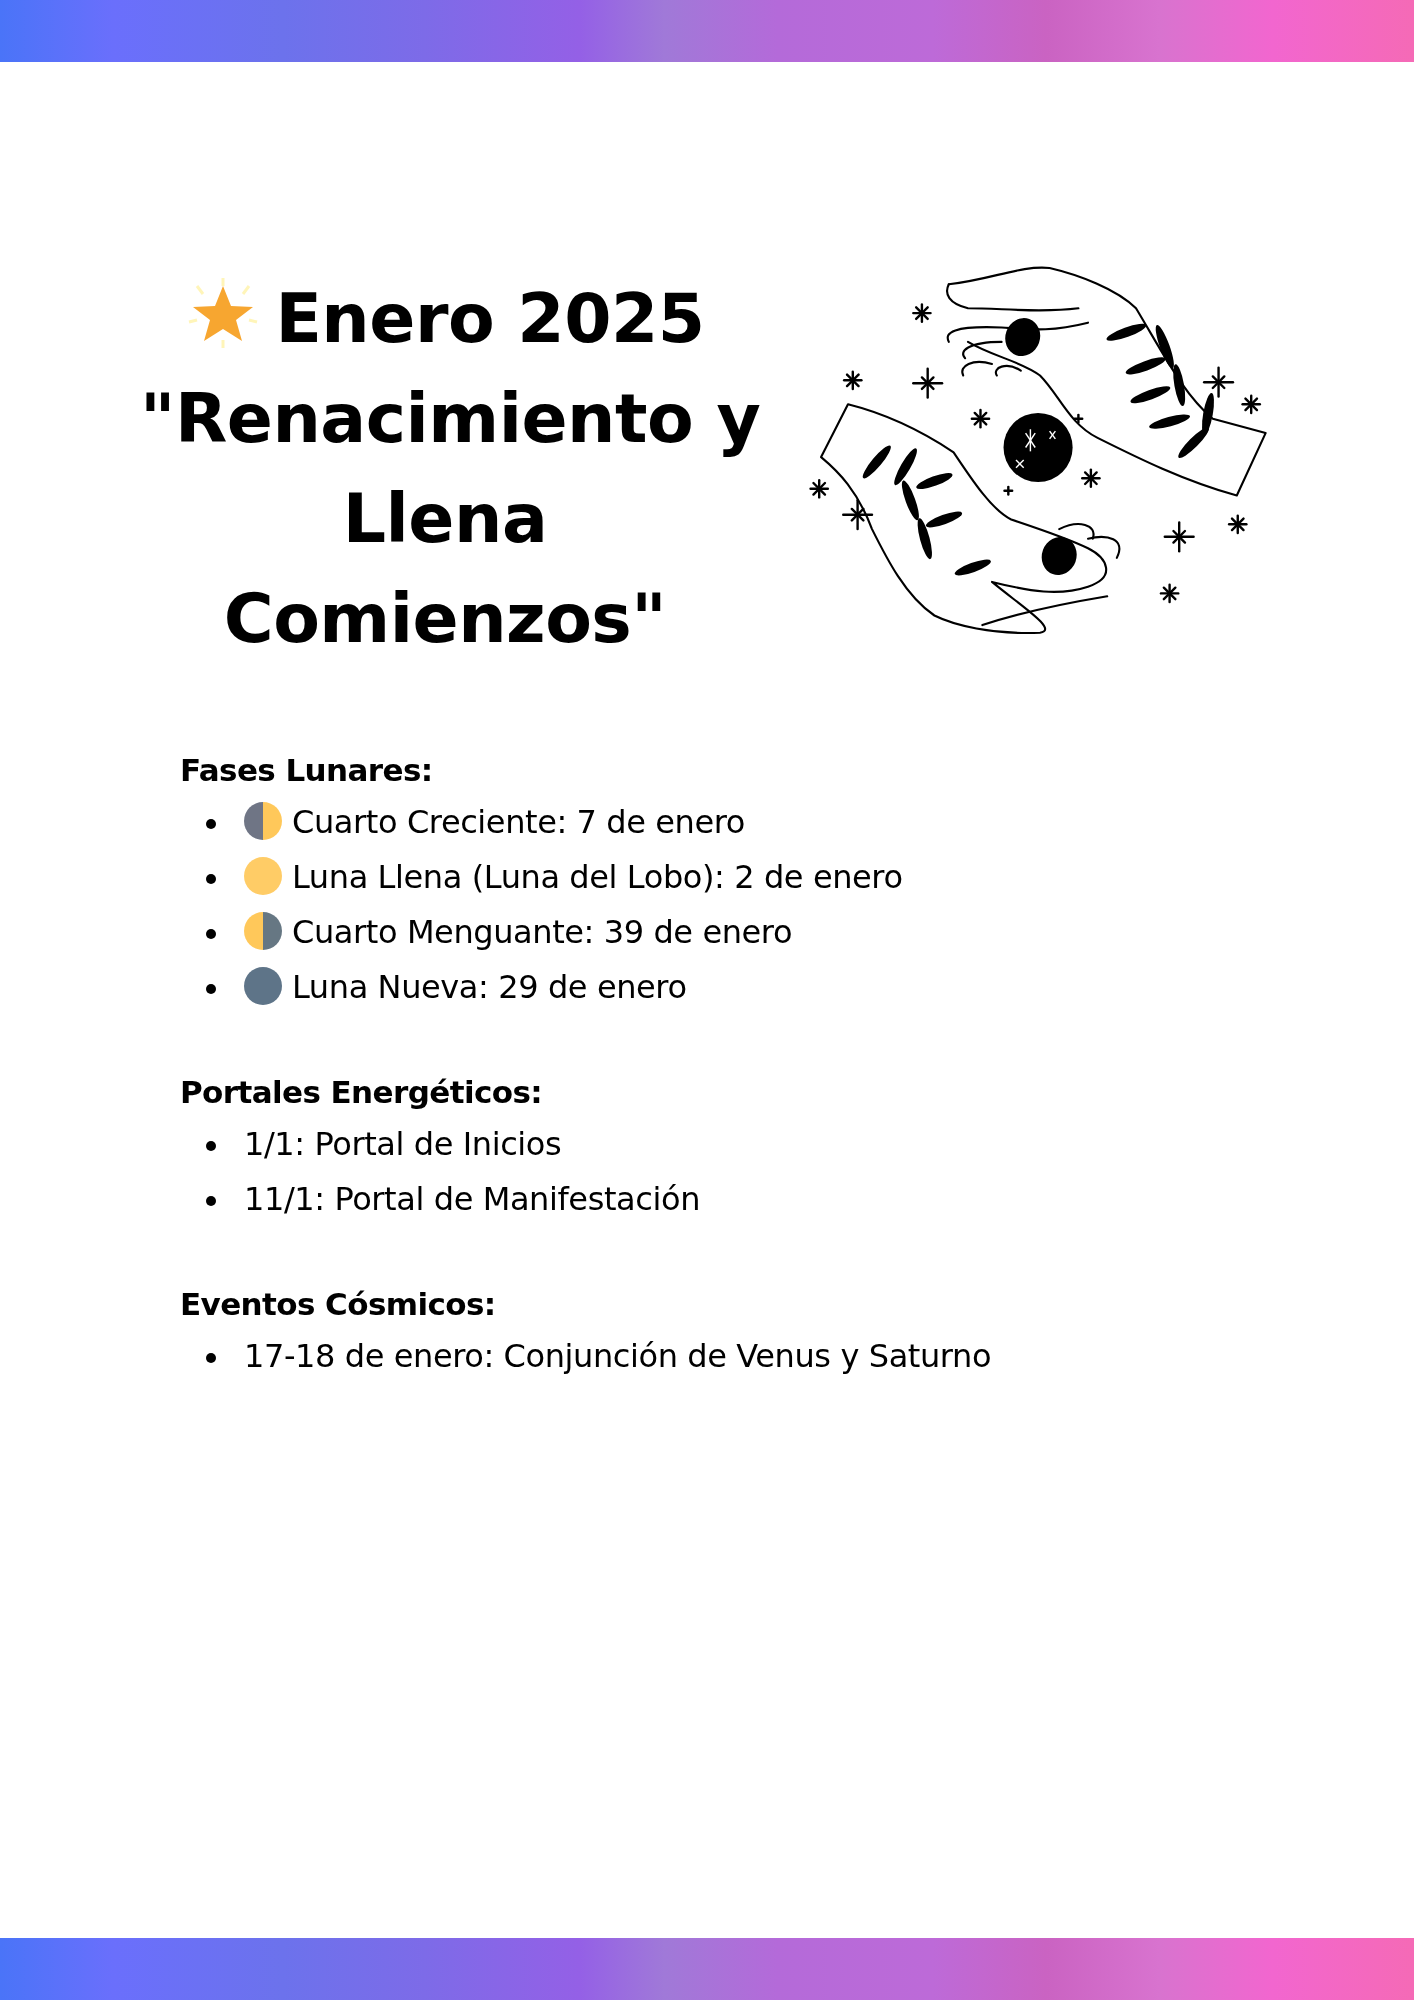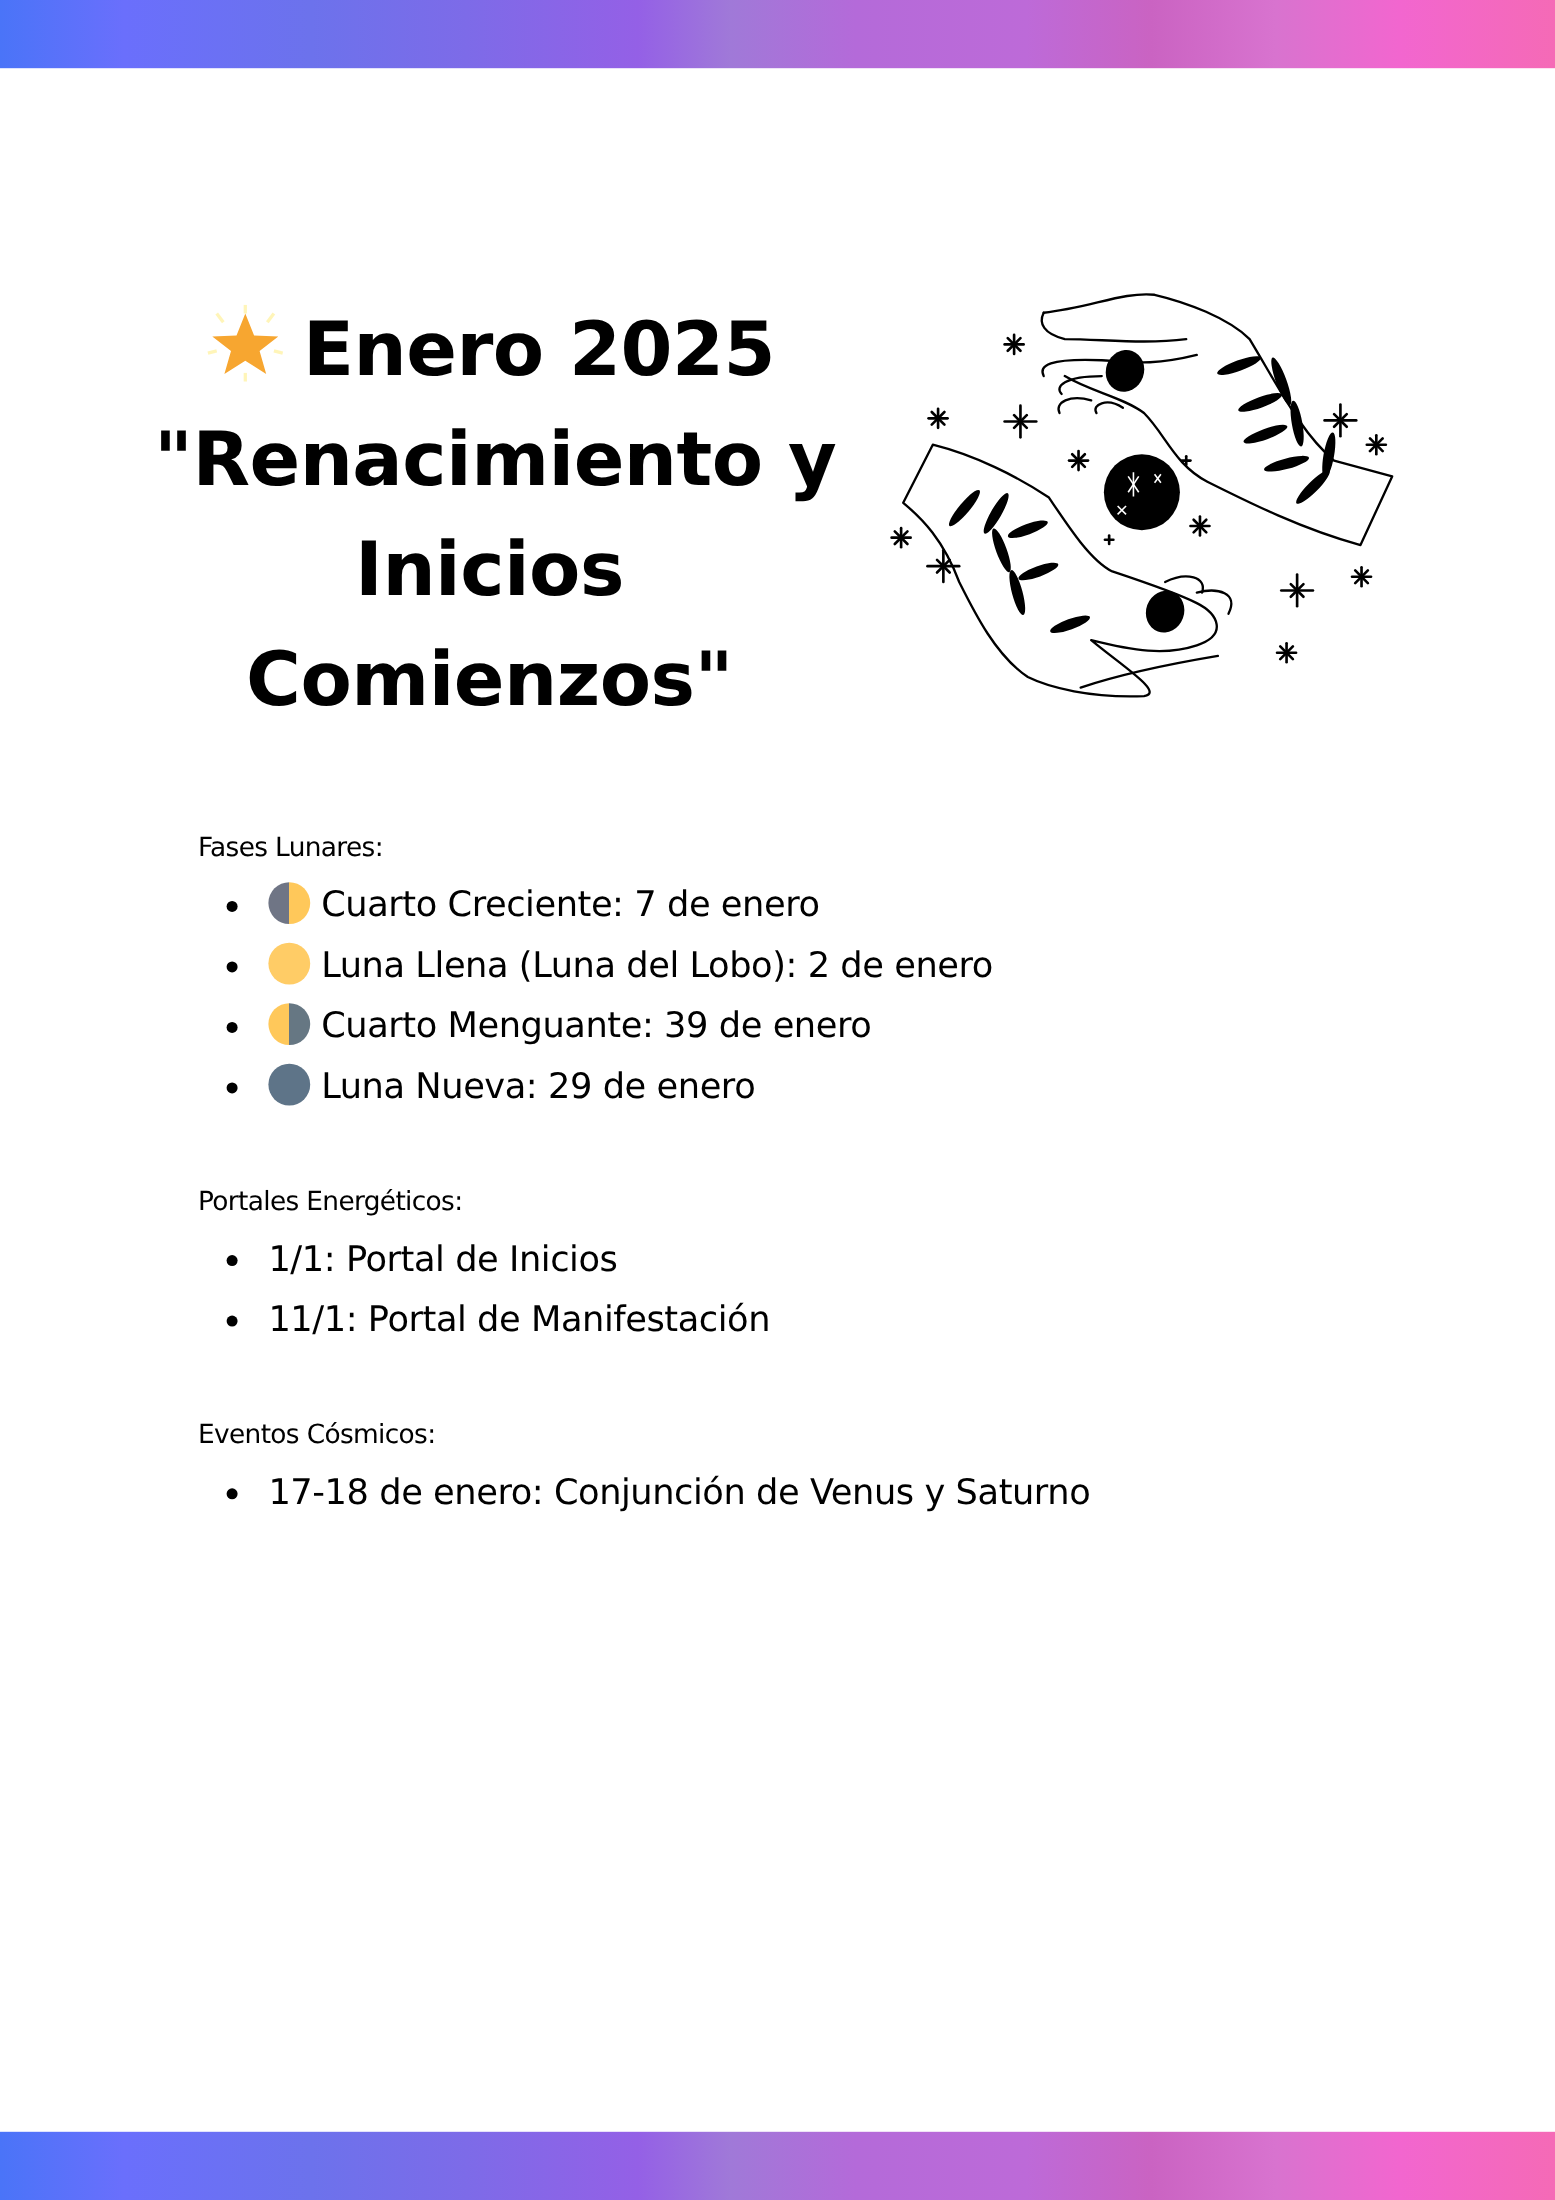--- a/index.html
+++ b/index.html
@@ -18,21 +18,21 @@
       text-align: center; font-weight: bold; font-size: 68px; line-height: 100px;
       letter-spacing: -0.5px;
     }
     .title-line { display: block; white-space: nowrap; }
     .star-icon { display: inline-block; width: 76px; height: 70px; vertical-align: -6px; margin-right: 14px; }
 
     .illustration { position: absolute; left: 800px; top: 250px; width: 480px; height: 395px; }
 
     .content { position: absolute; left: 180px; top: 745px; width: 1100px; }
     .section { margin-bottom: 52px; }
-    .section-heading { font-weight: normal; font-size: 24px; line-height: 50px; letter-spacing: -0.6px; }
+    .section-heading { font-weight: bold; font-size: 31px; line-height: 50px; letter-spacing: -0.6px; }
     .item { position: relative; padding-left: 64px; font-size: 32px; line-height: 55px; letter-spacing: -0.4px; }
     .item .bullet { position: absolute; left: 26px; top: 24px; width: 10px; height: 10px; border-radius: 50%; background: #000; }
     .moon-icon { display: inline-block; width: 38px; height: 38px; border-radius: 50%; vertical-align: -7px; margin-right: 10px; }
     .moon-first { background: linear-gradient(90deg, #6f7585 0 50%, #ffc85a 50% 100%); }
     .moon-full { background: #ffcc66; }
     .moon-last { background: linear-gradient(90deg, #ffc85a 0 50%, #667783 50% 100%); }
     .moon-new { background: #5e7488; }
   </style>
 </head>
 <body>
@@ -47,21 +47,21 @@
         <line x1="12" y1="8" x2="18" y2="16"></line>
         <line x1="64" y1="8" x2="58" y2="16"></line>
         <line x1="4" y1="44" x2="12" y2="42"></line>
         <line x1="72" y1="44" x2="64" y2="42"></line>
         <line x1="38" y1="62" x2="38" y2="70"></line>
       </g>
       <polygon points="38,8 46,28 68,29 51,42 57,63 38,51 19,63 25,42 8,29 30,28" fill="#f7a630"></polygon>
     </svg><span>Enero 2025</span>
   </span>
   <span class="title-line">"Renacimiento y</span>
-  <span class="title-line">Inicios</span>
+  <span class="title-line">Llena</span>
   <span class="title-line">Comienzos"</span>
 </div>
 
 <svg class="illustration" viewBox="0 0 500 410">
   <g fill="none" stroke="#000" stroke-width="2.2" stroke-linecap="round" stroke-linejoin="round">
 
     <path d="M155 35 C200 30 230 15 260 18 C290 25 330 40 350 60 C380 110 400 150 430 175 L485 190 L455 255 C400 240 350 215 310 195 C280 180 270 150 250 130 C230 115 200 110 175 95"></path>
     <path d="M155 35 C150 45 155 55 175 60 C210 60 250 65 290 60"></path>
     <path d="M155 95 C150 85 160 78 210 80 C240 82 260 85 300 75"></path>
     <path d="M172 112 C165 105 175 95 210 95"></path>

